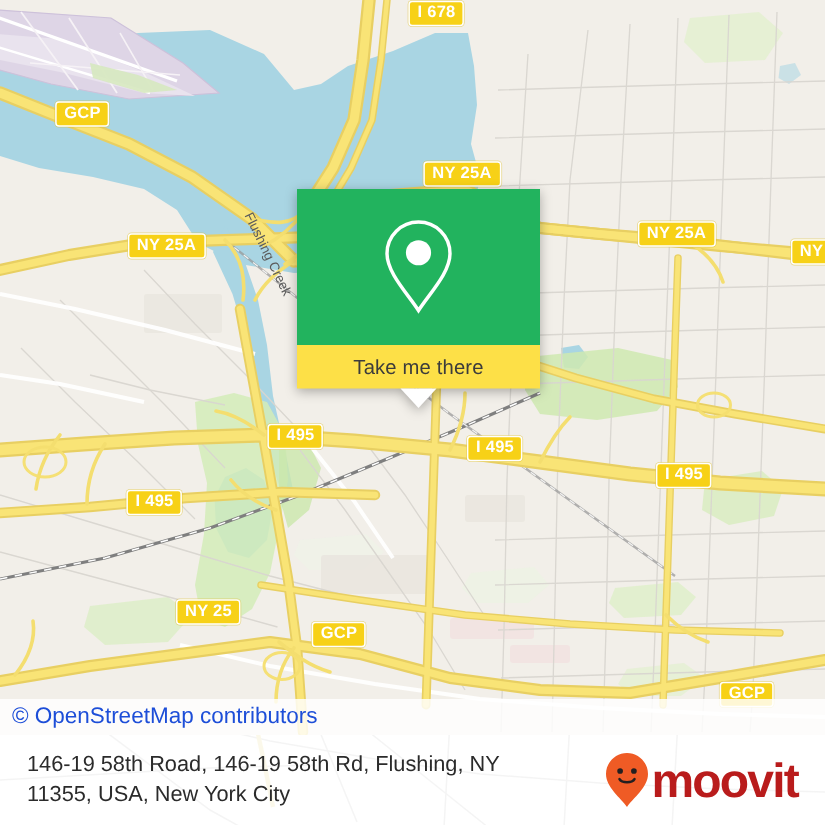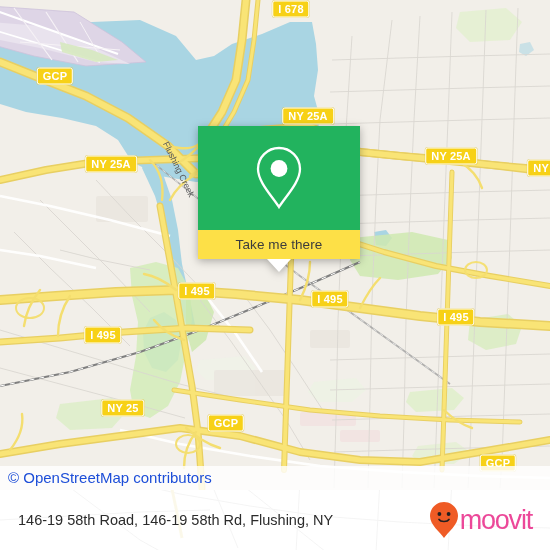--- a/index.html
+++ b/index.html
@@ -128,23 +128,23 @@
     line-height: 20px;
     max-width: 380px;
   }
   #brand {
     display: flex;
     align-items: center;
     gap: 1px;
     padding-right: 8px;
   }
   #brand-text {
-    font-size: 27px;
-    font-weight: normal;
-    color: #ec4899;
+    font-size: 32px;
+    font-weight: bold;
+    color: #b91c1c;
     letter-spacing: -1.2px;
     line-height: 30px;
   }
 </style>
 </head>
 <body>
 
 <div id="app">
 
   <div id="map">
@@ -346,21 +346,21 @@
     <div class="shield" style="left:248px; top:9px;">I 678</div>
     <div class="shield" style="left:12px; top:76px;">GCP</div>
     <div class="shield" style="left:265px; top:116px;">NY 25A</div>
     <div class="shield" style="left:68px; top:164px;">NY 25A</div>
     <div class="shield" style="left:408px; top:156px;">NY 25A</div>
     <div class="shield" style="left:510px; top:168px;">NY 25A</div>
     <div class="shield" style="left:154px; top:291px;">I 495</div>
     <div class="shield" style="left:287px; top:299px;">I 495</div>
     <div class="shield" style="left:413px; top:317px;">I 495</div>
     <div class="shield" style="left:60px; top:335px;">I 495</div>
-    <div class="shield" style="left:80px; top:408px;">NY 25</div>
+    <div class="shield" style="left:96px; top:408px;">NY 25</div>
     <div class="shield" style="left:183px; top:423px;">GCP</div>
     <div class="shield" style="left:455px; top:463px;">GCP</div>
 
     <div id="callout" style="left:198px; top:126px;">
       <div id="callout-head">
         <svg width="54" height="68" viewBox="0 0 54 68">
           <path d="M27 4 C15.4 4 6 13.4 6 25 C6 38 20 52 27 63
                    C34 52 48 38 48 25 C48 13.4 38.6 4 27 4 Z" fill="none" stroke="#ffffff" stroke-width="2.3"></path>
           <circle cx="27" cy="24.5" r="8.4" fill="#ffffff"></circle>
         </svg>
@@ -388,20 +388,21 @@
       </g>
       <g stroke="#e0c640" stroke-width="3" fill="none">
         <path d="M0,-4 L60,-8 L120,-10"></path>
         <path d="M170,-10 L176,18 L182,48"></path>
       </g>
     </svg>
 
     <div id="footer-inner">
       <div id="footer-address">
         <div>146-19 58th Road, 146-19 58th Rd, Flushing, NY</div>
+        <div>11355, USA, New York City</div>
       </div>
 
       <div id="brand">
         <svg width="30" height="38" viewBox="0 0 30 38">
           <path d="M15 1 C7.3 1 1 7.3 1 15 C1 24 11 31 15 37
                    C19 31 29 24 29 15 C29 7.3 22.7 1 15 1 Z" fill="#ef5b25"></path>
           <circle cx="10.4" cy="13" r="1.9" fill="#231f20"></circle>
           <circle cx="19.6" cy="13" r="1.9" fill="#231f20"></circle>
           <path d="M10 18.4 C11.6 21.2 18.4 21.2 20 18.4" stroke="#231f20" stroke-width="1.7" fill="none" stroke-linecap="round"></path>
         </svg>

